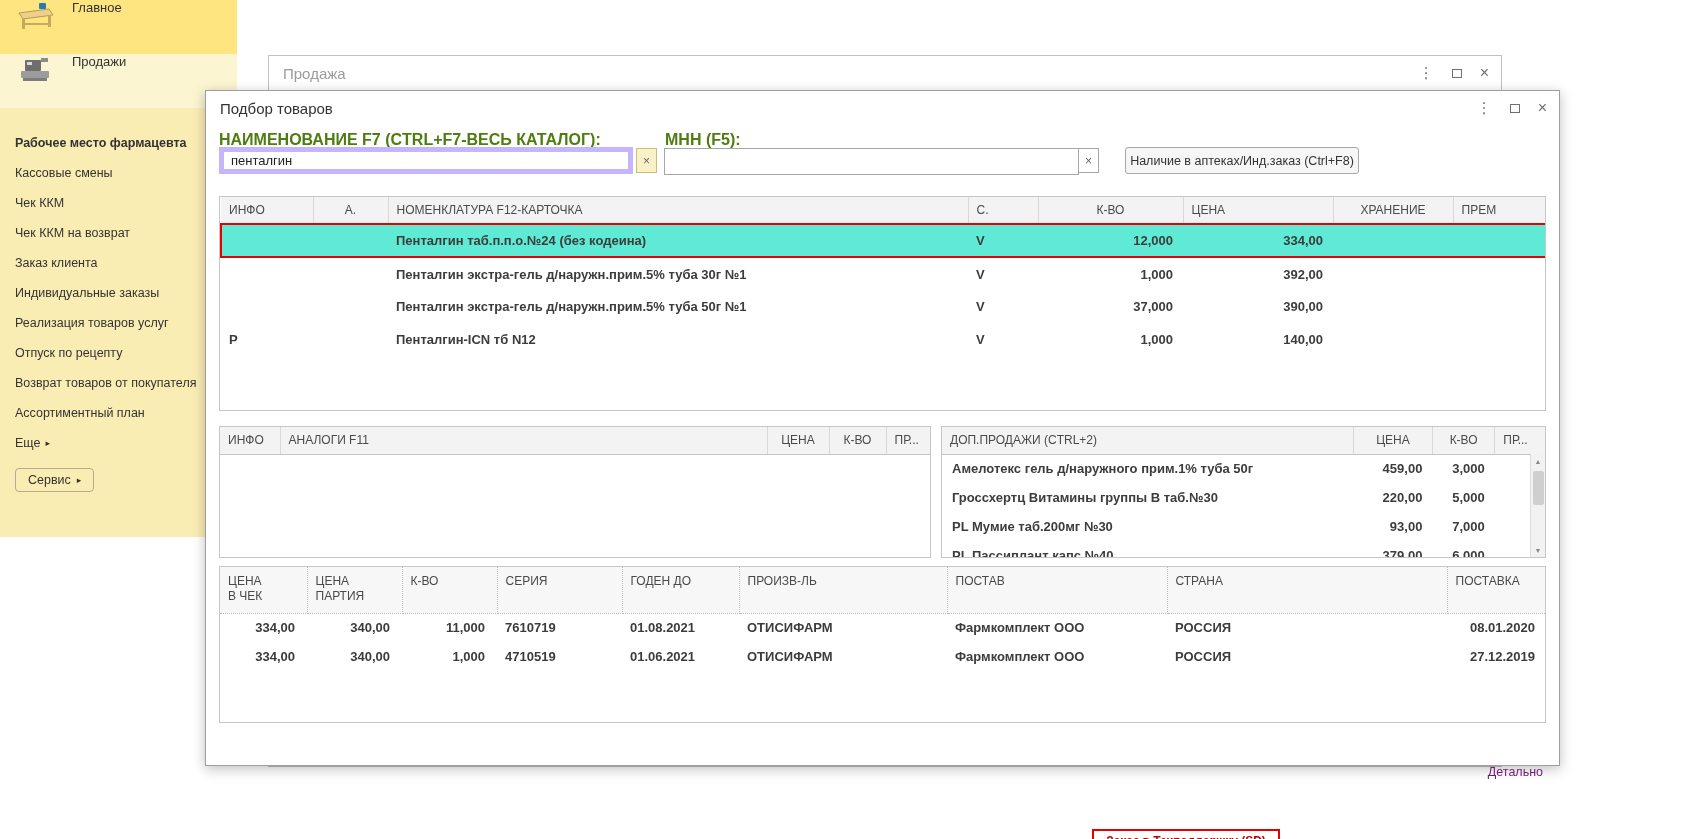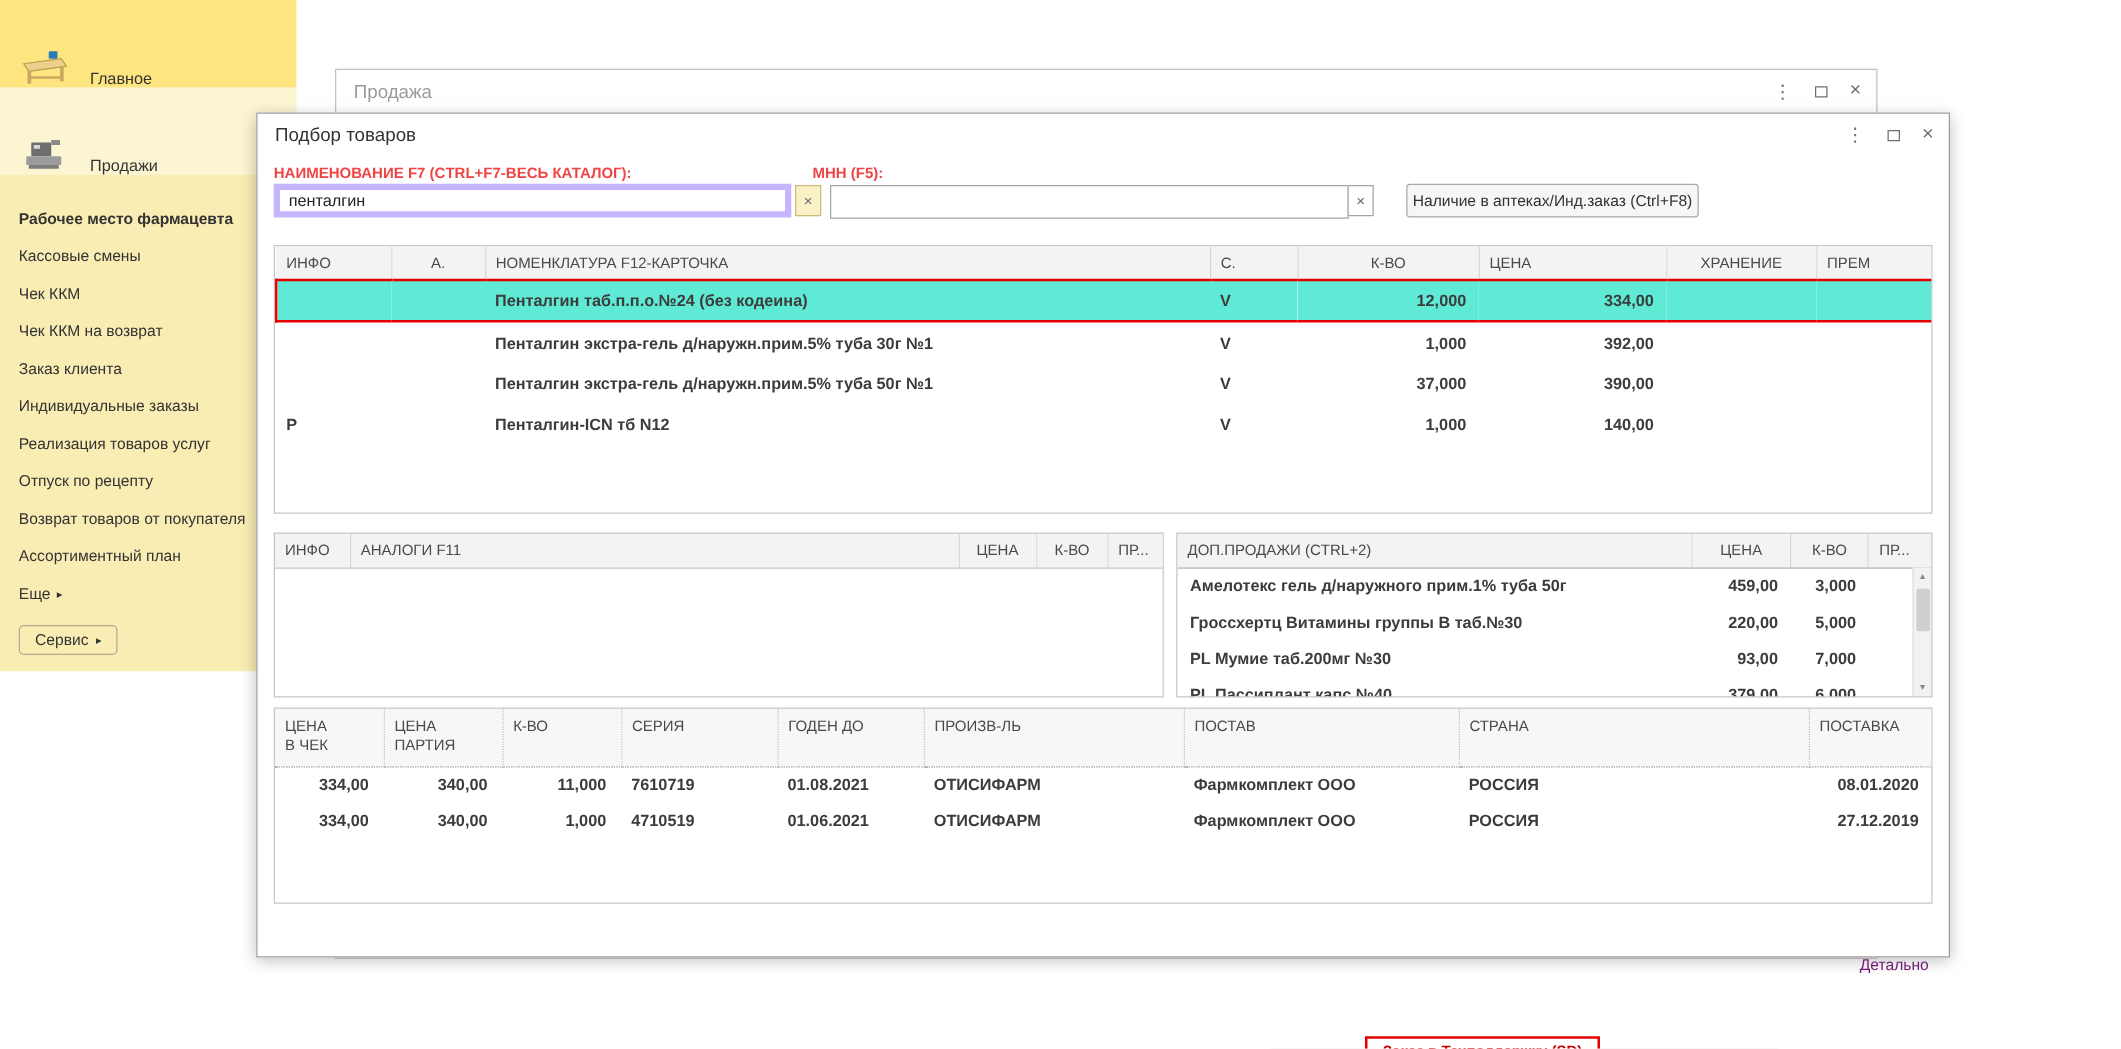--- a/index.html
+++ b/index.html
@@ -1,21 +1,21 @@
 <!DOCTYPE html>
 <html lang="ru"><head>
 <meta charset="utf-8">
 <style>
   * { margin:0; padding:0; box-sizing:border-box; }
   body { background:#e9e9e9; font-family:"Liberation Sans","DejaVu Sans",sans-serif; }
   .screen { position:relative; width:1697px; height:839px; background:#ffffff; overflow:hidden; }
 
   
   .sidebar { position:absolute; left:0; top:0; width:237px; height:537px; background:#FAEDB4; z-index:1; }
-  .sec { height:70px; display:flex; align-items:flex-end; gap:14px; padding-left:14px; cursor:pointer; }
+  .sec { height:54px; display:flex; align-items:flex-start; gap:14px; padding-left:14px; cursor:pointer; }
   .sec-main { background:#FFE580; }
   .sec-sales { background:#FCF5D2; }
   .sec-lbl { font-size:13px; color:#333; }
   .sec-ic { width:44px; display:flex; justify-content:center; }
   .menu { padding:20px 0 0 15px; }
   .mi { height:30px; display:flex; align-items:center; font-size:12.5px; color:#333; cursor:pointer; gap:5px; }
   .mi.bold { font-weight:bold; }
   .arr { font-size:9px; color:#333; }
   .svc { margin-top:10px; display:inline-flex; align-items:center; gap:6px; padding:4px 12px; border:1px solid #b4ac8e;
          border-radius:4px; background:transparent; font-size:12.5px; color:#333; cursor:pointer;
@@ -30,23 +30,23 @@
   .maxbox { width:10px; height:9px; border:1px solid #707070; display:inline-block; cursor:pointer; }
   .closex { font-size:16px; cursor:pointer; }
 
   .sale-win { position:absolute; left:268px; top:55px; width:1234px; height:712px; background:#fff;
               border:1px solid #c0c0c0; z-index:2; }
 
   .dialog { position:absolute; left:205px; top:90px; width:1355px; height:676px; background:#fff;
             border:1px solid #9e9e9e; box-shadow:0 3px 12px rgba(0,0,0,.25); z-index:3; }
 
   
-  .flabel { position:absolute; font-size:12px; font-weight:bold; color:#ef4444; }
+  .flabel { position:absolute; font-size:16px; font-weight:bold; color:#4d7c0f; }
   .l-name { left:13px; top:40px; }
-  .l-mnn  { left:444px; top:40px; }
+  .l-mnn  { left:459px; top:40px; }
   .inp { position:absolute; height:27px; font-size:13px; color:#222; padding:0 7px; outline:none;
          font-family:"Liberation Sans","DejaVu Sans",sans-serif; }
   .inp-search { left:13px; top:56px; width:414px; border:5px solid #c4b5fd; }
   .inp-mnn { left:458px; top:57px; width:415px; border:1px solid #a6a6a6; }
   .clrbtn { position:absolute; width:21px; height:25px; font-size:12px; color:#666; cursor:pointer;
             display:flex; align-items:center; justify-content:center; }
   .c1 { left:430px; top:57px; background:#FBF1C7; border:1px solid #cdbd7d; }
   .c2 { left:872px; top:57px; background:#fff; border:1px solid #a6a6a6; }
   .avail { position:absolute; left:919px; top:56px; width:234px; height:27px; background:#f6f6f6;
            border:1px solid #a8a8a8; border-radius:3px; font-size:12.5px; color:#333; cursor:pointer;

